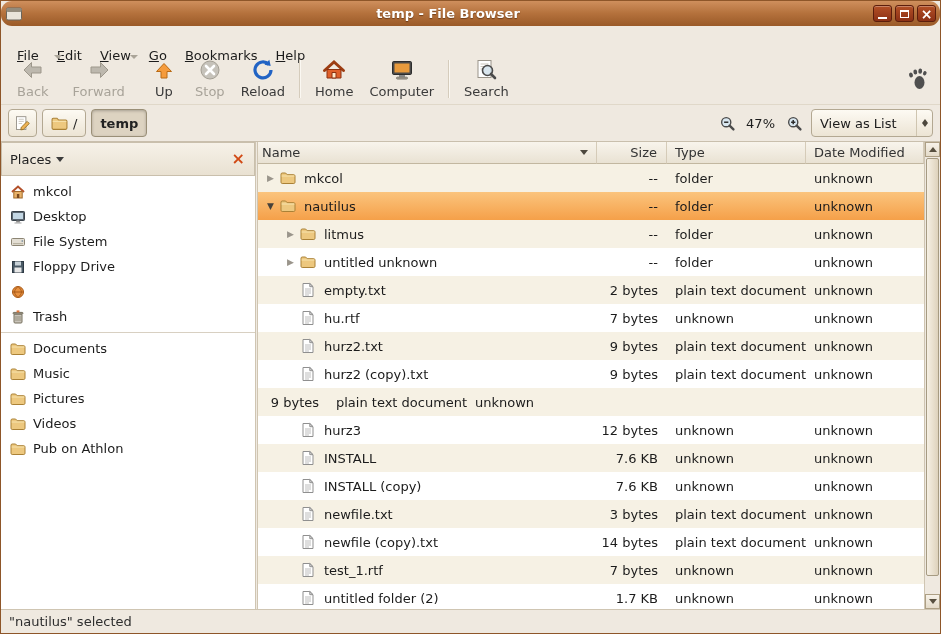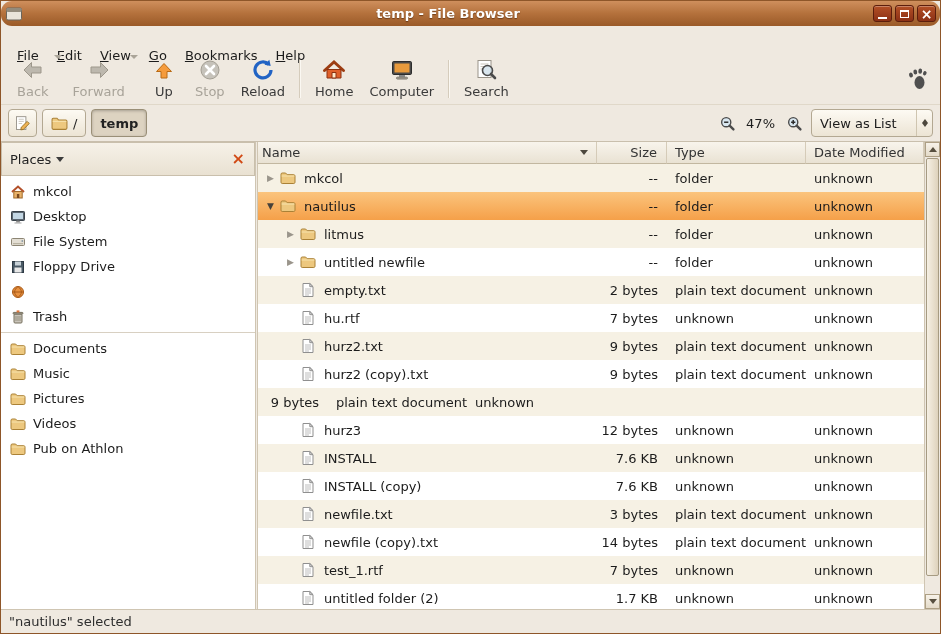--- a/index.html
+++ b/index.html
@@ -480,21 +480,21 @@
           </div>
           <div class="frow odd">
             <div class="cell c-name">
               <span class="expander" style="margin-left: 20px;">▶</span>
               <span class="ficon">
                 <svg viewBox="0 0 16 16">
                   <path d="M1 4.2C1 3.5 1.5 3 2.2 3h3.4l1.6 1.7h6.6c.7 0 1.2.5 1.2 1.2v6.4c0 .7-.5 1.2-1.2 1.2H2.2c-.7 0-1.2-.5-1.2-1.2z" fill="#edc87f" stroke="#aa8136"></path>
                   <path d="M1.6 6h12.8" stroke="#f7e3ae"></path>
                 </svg>
               </span>
-              <span class="flabel">untitled newfile</span>
+              <span class="flabel">untitled unknown</span>
             </div>
             <div class="cell c-size">--</div>
             <div class="cell c-type">folder</div>
             <div class="cell c-date">unknown</div>
           </div>
           <div class="frow even">
             <div class="cell c-name">
               <span class="expander" style="margin-left: 20px;"></span>
               <span class="ficon">
                 <svg viewBox="0 0 16 16">

